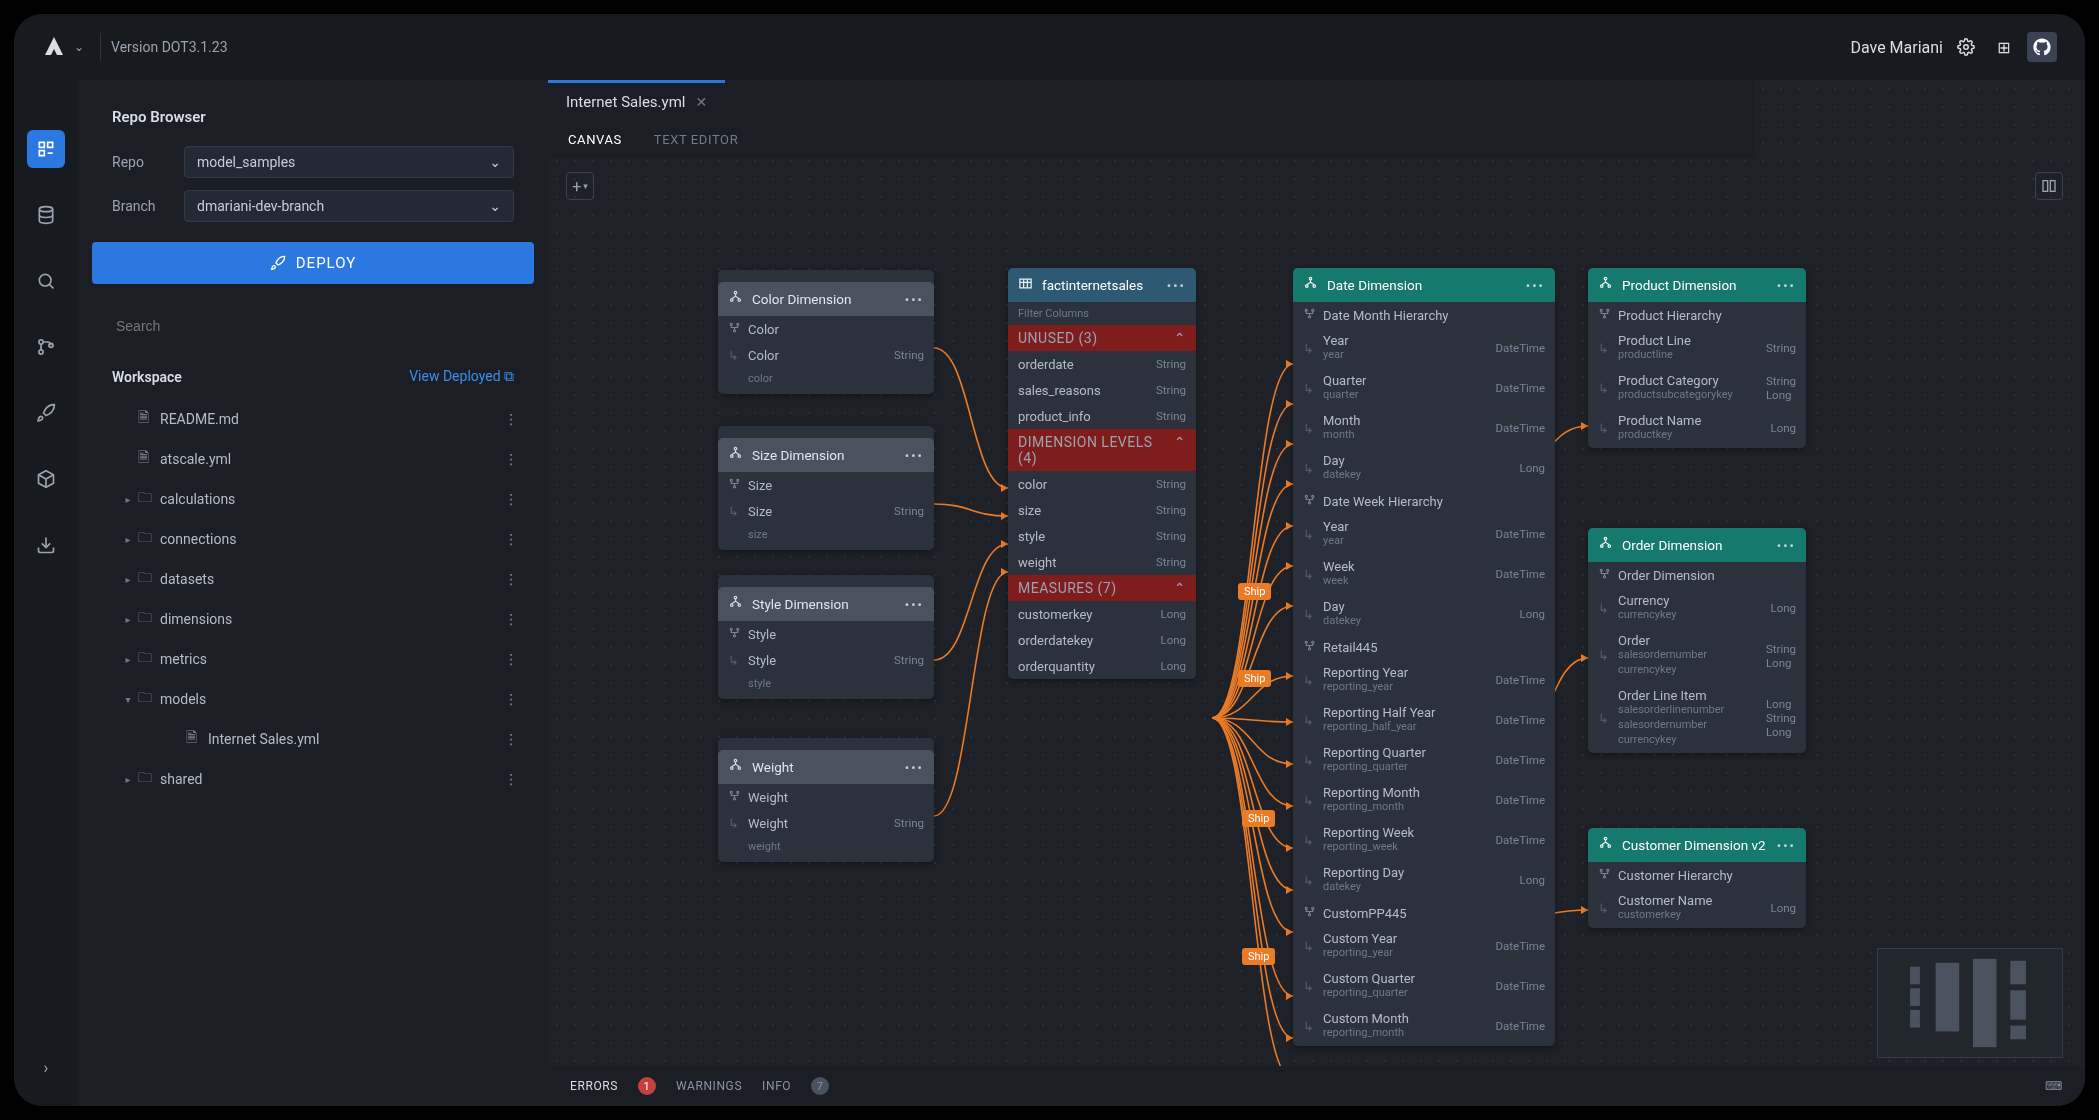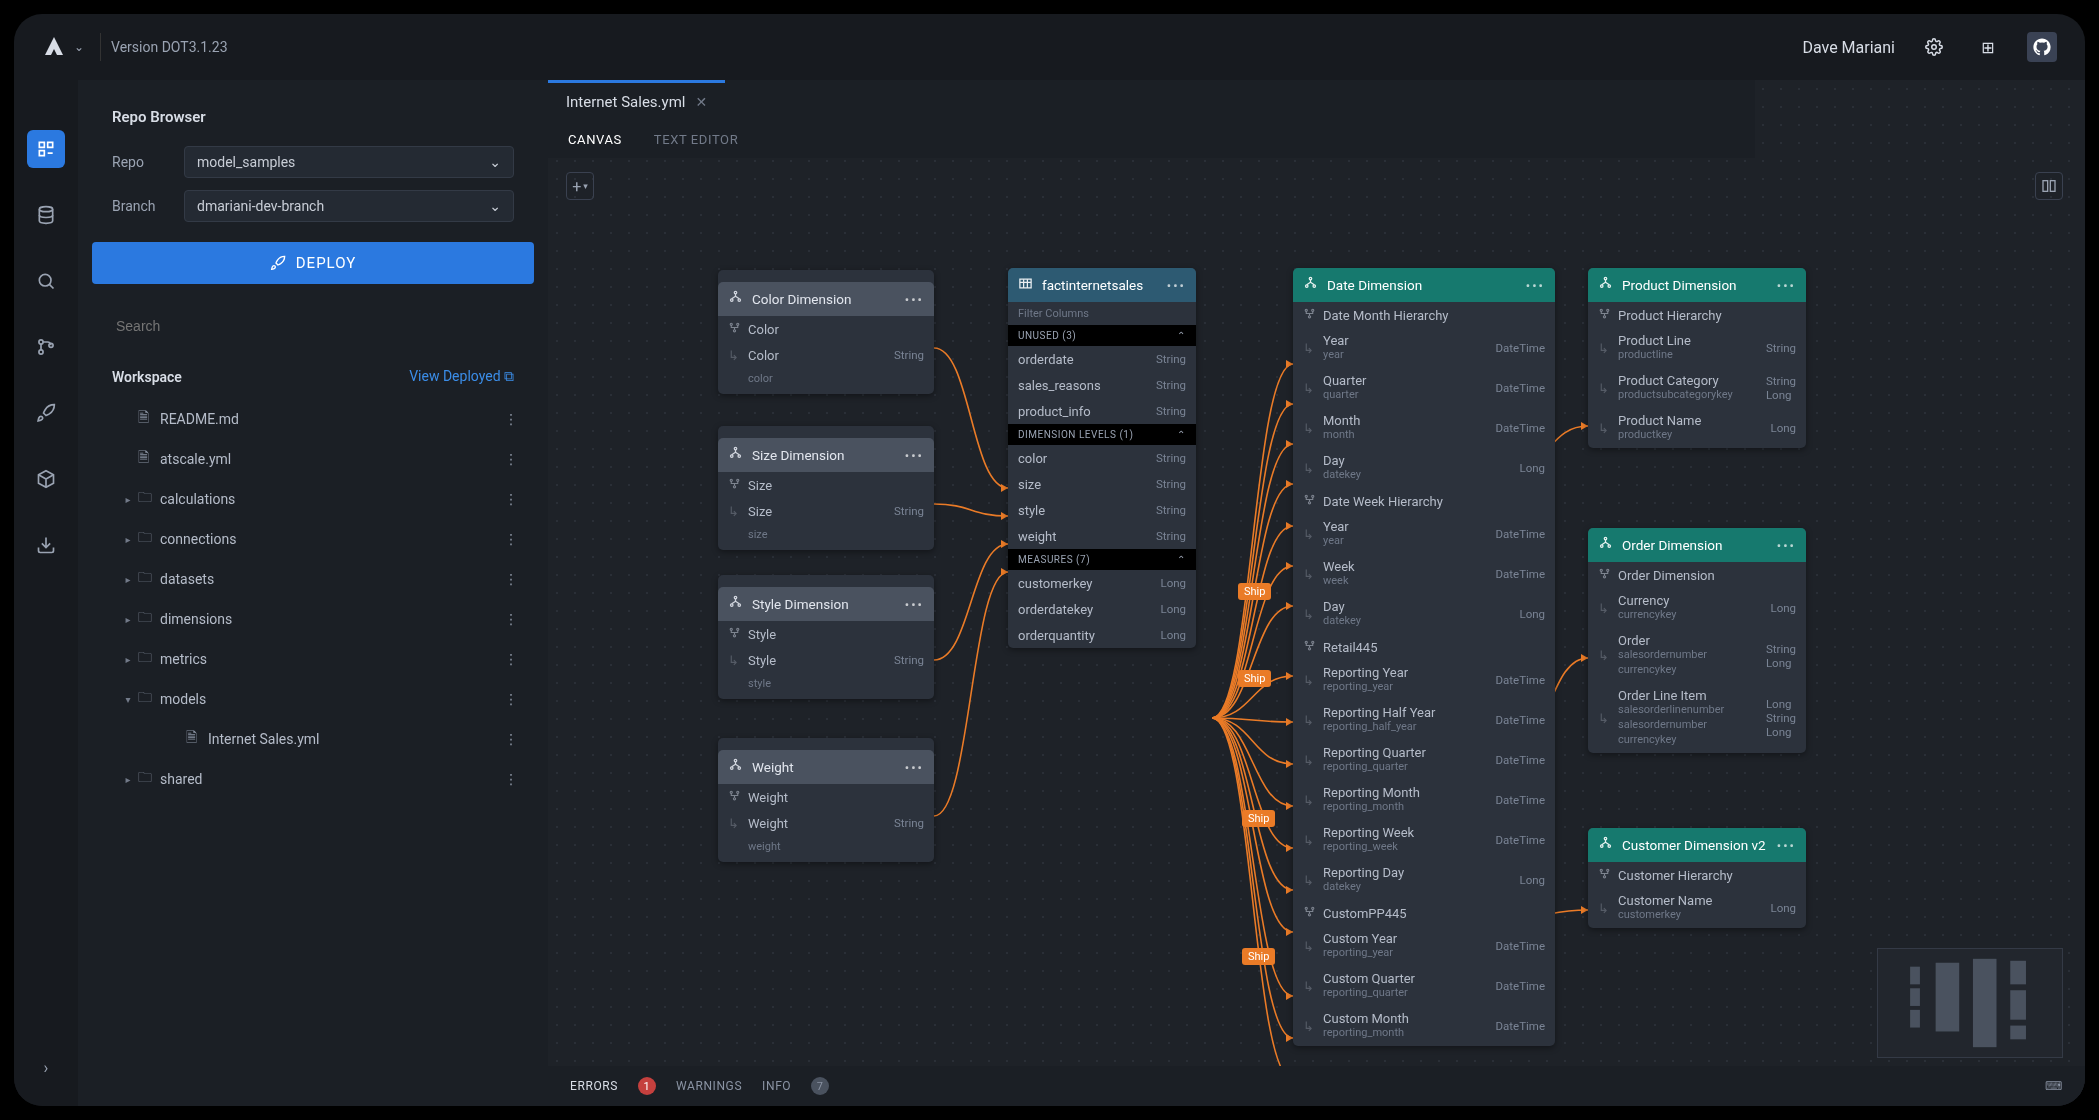--- a/index.html
+++ b/index.html
@@ -3,21 +3,21 @@
 <meta charset="utf-8">
 <style>
 * { box-sizing: border-box; margin: 0; padding: 0; }
 html, body { width: 2099px; height: 1120px; background: #000; font-family: -apple-system, "Segoe UI", Roboto, sans-serif; color: #c8cdd6; overflow: hidden; }
 .shell { position: absolute; left: 14px; top: 14px; right: 14px; bottom: 14px; background: #171a1f; border-radius: 28px; overflow: hidden; }
 .topbar { display: flex; align-items: center; height: 66px; padding: 0 28px; }
 .logo { width: 24px; height: 24px; margin-right: 8px; }
 .chev { color: #9aa3b2; font-size: 12px; margin-right: 16px; cursor: pointer; }
 .ver { color: #9aa3b2; font-size: 14px; padding: 6px 10px; border-left: 1px solid #333; }
 .tp-spacer { flex: 1; }
-.tp-user { display: flex; align-items: center; gap: 24px; }
+.tp-user { display: flex; align-items: center; gap: 8px; }
 .tp-user span { font-size: 16px; color: #d8dde6; }
 .icbtn { width: 30px; height: 30px; display: flex; align-items: center; justify-content: center; color: #9aa3b2; cursor: pointer; border-radius: 4px; }
 .icbtn.gh { background: #3a4254; color: #fff; }
 .body { display: flex; position: absolute; top: 66px; left: 0; right: 0; bottom: 0; }
 .rail { width: 64px; background: #171a1f; display: flex; flex-direction: column; align-items: center; padding-top: 50px; gap: 28px; position: relative; }
 .rail .ritem { width: 38px; height: 38px; display: flex; align-items: center; justify-content: center; color: #9aa3b2; cursor: pointer; border-radius: 6px; }
 .rail .ritem.active { background: #2b79e0; color: #fff; }
 .rail .rend { position: absolute; bottom: 20px; color: #9aa3b2; }
 .sidebar { width: 470px; background: #1b1f25; display: flex; flex-direction: column; padding: 24px 0 0 0; }
 .sb-title { font-size: 15px; font-weight: 600; color: #d8dde6; padding: 4px 34px 14px; }
@@ -56,21 +56,21 @@
 .node .nh .nic { width: 16px; opacity: 0.9; }
 .node .nh .ntitle { flex: 1; font-size: 13.5px; }
 .node .nh .nmore { color: rgba(255,255,255,0.7); cursor: pointer; letter-spacing:2px; font-size: 13px; }
 .nrow { display: flex; align-items: center; padding: 5px 10px; gap: 6px; color: #b5bcc9; min-height: 26px; }
 .nrow .ric { width: 14px; opacity: 0.6; font-size: 12px; }
 .nrow .rlbl { flex: 1; font-size: 13px; white-space: nowrap; overflow: hidden; }
 .nrow .rsub { font-size: 11px; color: #6f7888; position: relative; top: -2px; }
 .nrow .rtype { font-size: 11.5px; color: #7a8495; }
 .nrow.sub { padding-top: 0; }
 .nrow.sub .rlbl { font-size: 11px; color: #6f7888; }
-.nsec { background: #000000; padding: 5px 10px; font-size: 10px; letter-spacing: 0.5px; color: #9aa3b2; display: flex; justify-content: space-between; align-items: flex-start; }
+.nsec { background: #7f1d1d; padding: 5px 10px; font-size: 14px; letter-spacing: 0.5px; color: #9aa3b2; display: flex; justify-content: space-between; align-items: flex-start; }
 .nfilter { padding: 5px 10px; font-size: 11px; color: #6f7888; }
 .tag { position: absolute; background: #ea7b27; color: #fff; font-size: 11px; padding: 2px 6px; border-radius: 3px; z-index: 4; }
 .status { position: absolute; bottom: 0; left: 0; right: 0; height: 40px; background: #1b1f25; display: flex; align-items: center; gap: 20px; padding: 0 22px; font-size: 12px; letter-spacing: 0.6px; color: #8a93a3; z-index: 6; }
 .status .b { color: #d8dde6; }
 .status .badge { background: #4a525f; border-radius: 10px; min-width: 18px; height: 18px; display: inline-flex; align-items: center; justify-content: center; font-size: 11px; }
 .status .badge.err { background: #c5403e; color: #fff; }
 .minimap { position: absolute; right: 22px; bottom: 48px; width: 186px; height: 110px; background: #22262d; border: 1px solid #343a46; z-index: 6; }
 .layoutbtn { position: absolute; right: 22px; top: 92px; width: 28px; height: 28px; border: 1px solid #3a4150; border-radius: 4px; display:flex; align-items:center; justify-content:center; color:#9aa3b2; z-index:6; cursor:pointer;}
 </style>
 </head>
@@ -451,21 +451,21 @@
             </div>
             <div class="nrow">
               <span class="rlbl">sales_reasons</span>
               <span class="rtype">String</span>
             </div>
             <div class="nrow">
               <span class="rlbl">product_info</span>
               <span class="rtype">String</span>
             </div>
             <div class="nsec">
-              <span>DIMENSION LEVELS (1)</span>
+              <span>DIMENSION LEVELS (4)</span>
               <span>⌃</span>
             </div>
             <div class="nrow">
               <span class="rlbl">color</span>
               <span class="rtype">String</span>
             </div>
             <div class="nrow">
               <span class="rlbl">size</span>
               <span class="rtype">String</span>
             </div>

